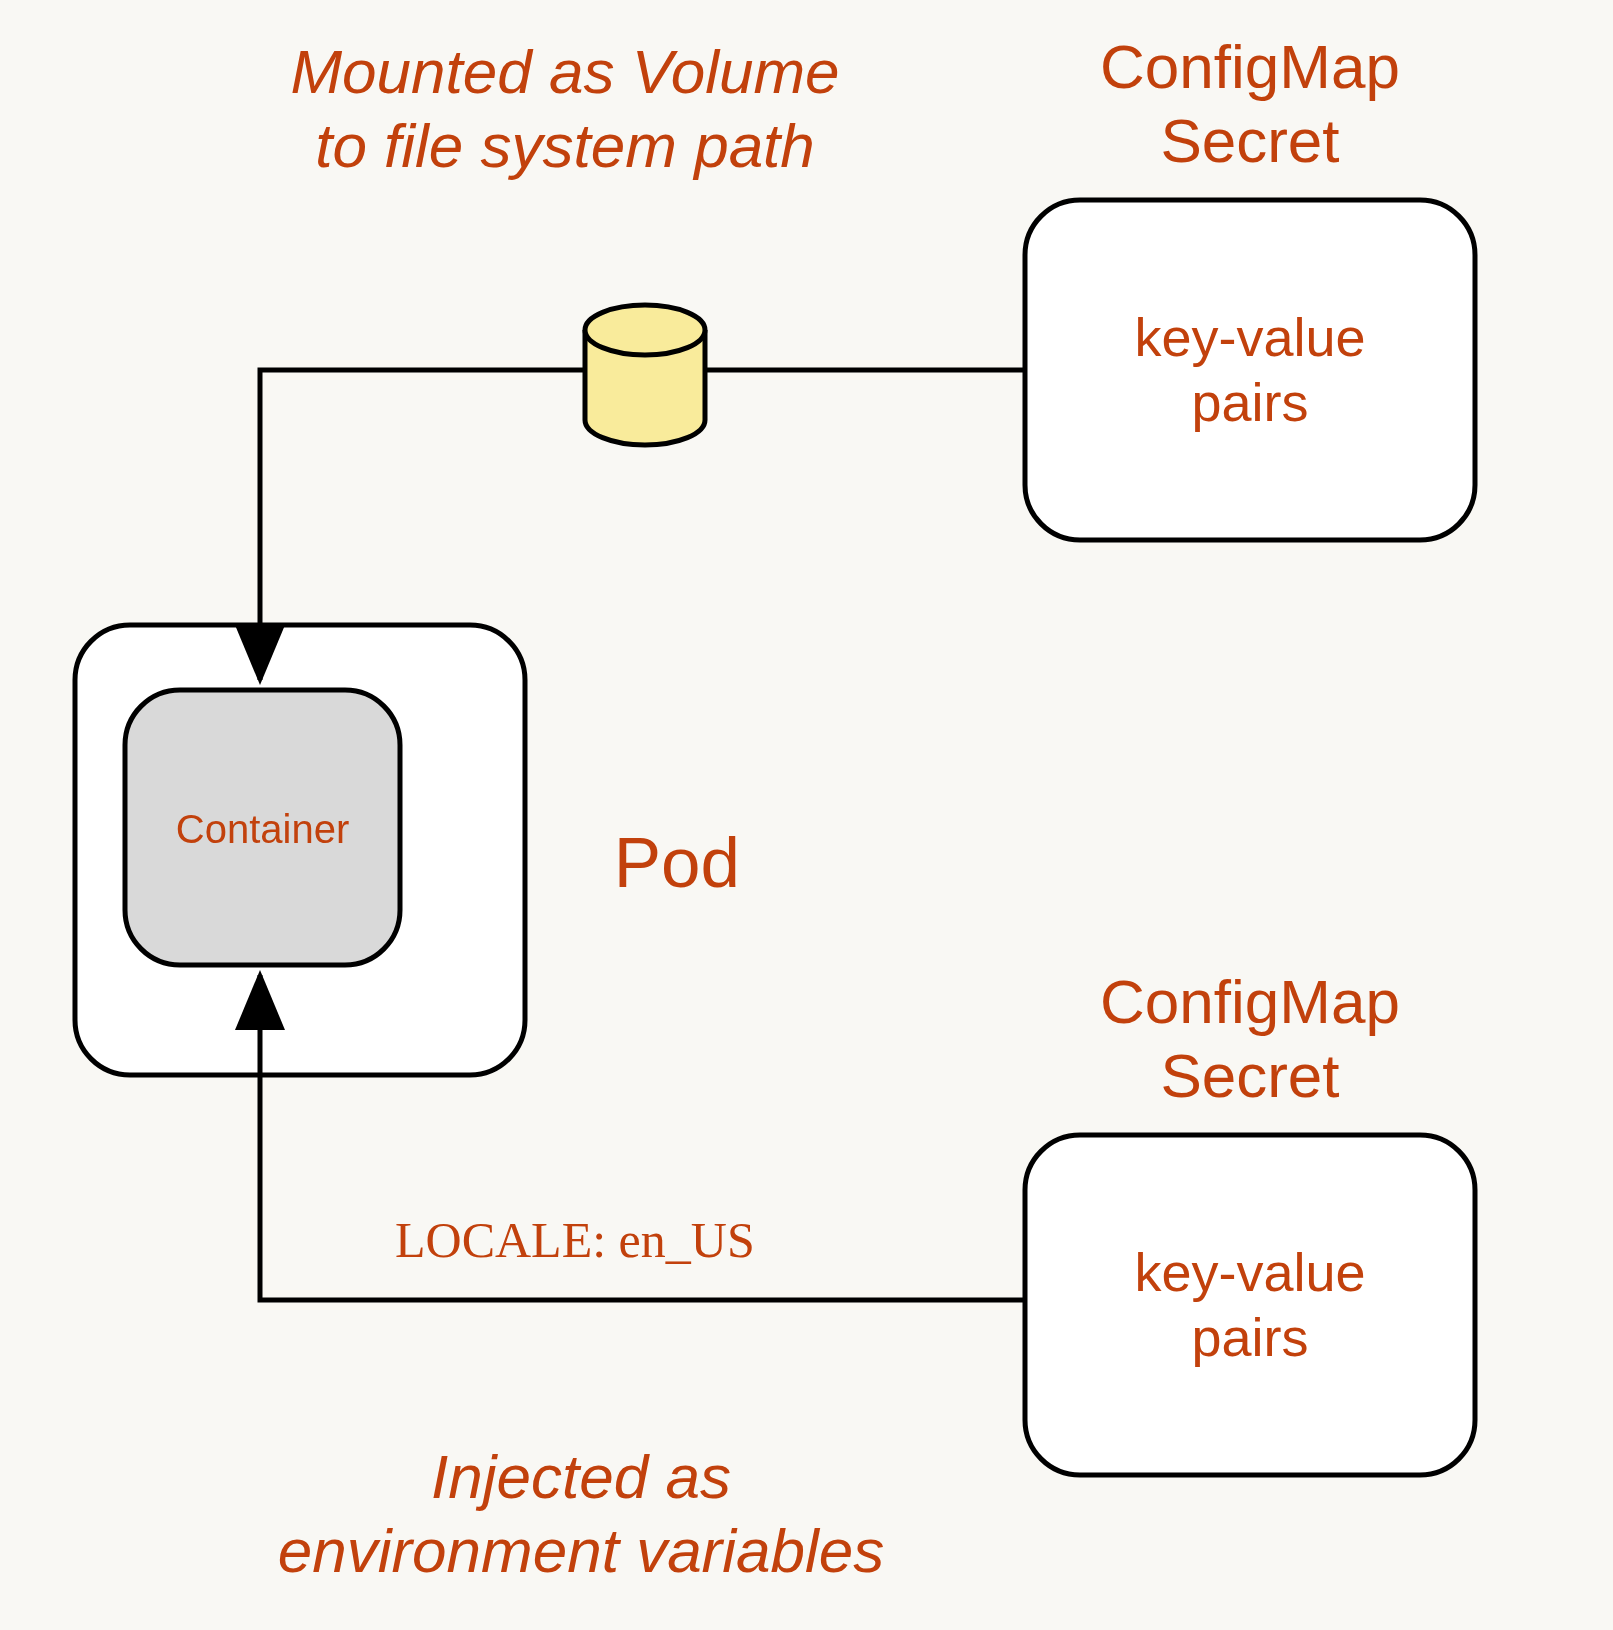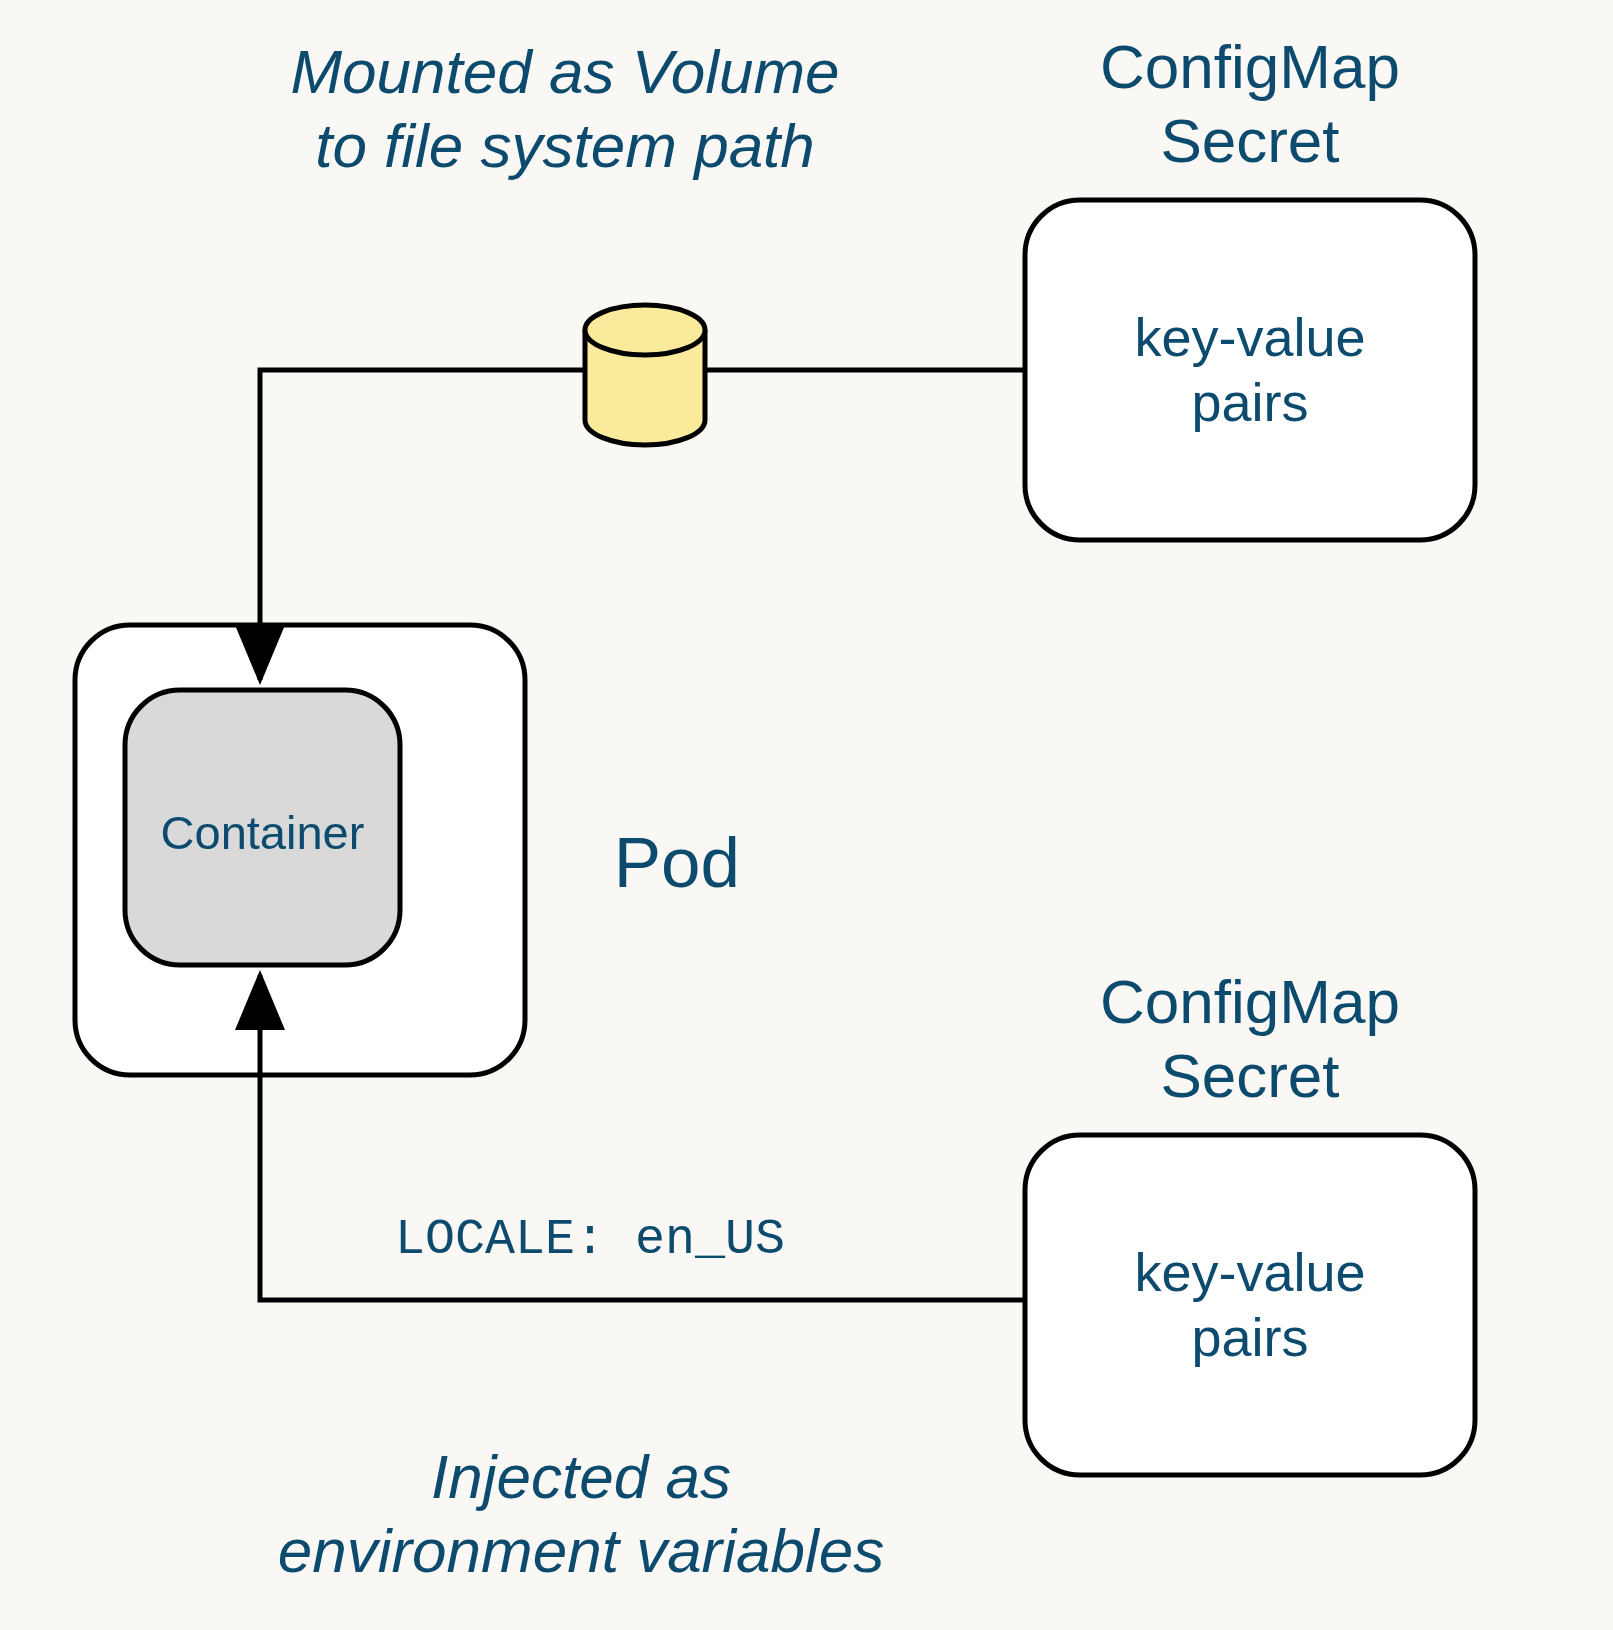--- a/index.html
+++ b/index.html
@@ -13,25 +13,25 @@
     .canvas {
       position: absolute;
       top: 0;
       left: 0;
       width: 1613px;
       height: 1630px;
     }
     .label {
       position: absolute;
       text-align: center;
-      color: #0c4a6e;
+      color: #c2410c;
       line-height: 1.2;
     }
     .italic { font-style: italic; }
-    .mono { font-family: Liberation Mono, monospace; }
+    .mono { font-family: Liberation Serif, serif; }
   </style>
 </head>
 <body>
 
 <svg class="canvas" viewBox="0 0 1613 1630">
 
   <rect x="1025" y="200" width="450" height="340" rx="55" ry="55" fill="#ffffff" stroke="#000" stroke-width="5"></rect>
 
   <rect x="1025" y="1135" width="450" height="340" rx="55" ry="55" fill="#ffffff" stroke="#000" stroke-width="5"></rect>
 
@@ -58,21 +58,21 @@
 </svg>
 
 <div class="label italic" style="left:225px; top:35px; width:680px; font-size:62px;">Mounted as Volume<br>to file system path</div>
 
 <div class="label" style="left:1025px; top:30px; width:450px; font-size:62px;">ConfigMap<br>Secret</div>
 
 <div class="label" style="left:1025px; top:305px; width:450px; font-size:54px;">key-value<br>pairs</div>
 
 <div class="label" style="left:540px; top:820px; width:200px; font-size:71px; text-align:right;">Pod</div>
 
-<div class="label" style="left:125px; top:805px; width:275px; font-size:47px;">Container</div>
+<div class="label" style="left:125px; top:805px; width:275px; font-size:40px;">Container</div>
 
 <div class="label" style="left:1025px; top:965px; width:450px; font-size:62px;">ConfigMap<br>Secret</div>
 
 <div class="label" style="left:1025px; top:1240px; width:450px; font-size:54px;">key-value<br>pairs</div>
 
 <div class="label mono" style="left:395px; top:1210px; width:600px; font-size:50px; text-align:left;">LOCALE: en_US</div>
 
 <div class="label italic" style="left:241px; top:1440px; width:680px; font-size:62px;">Injected as<br>environment variables</div>
 
 </body></html>

